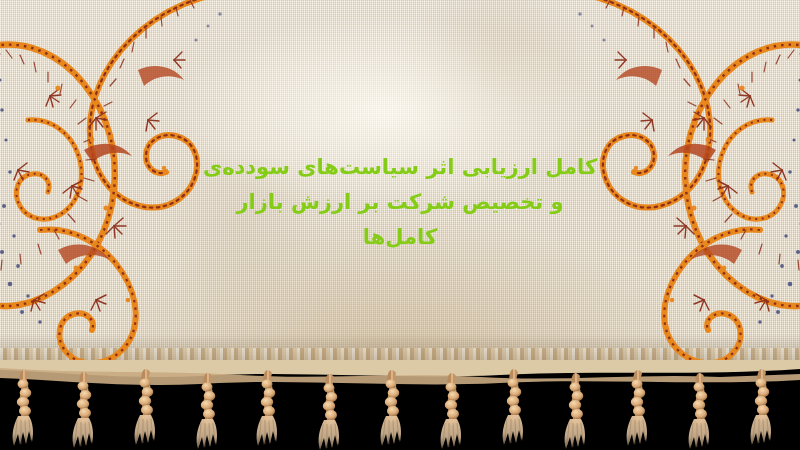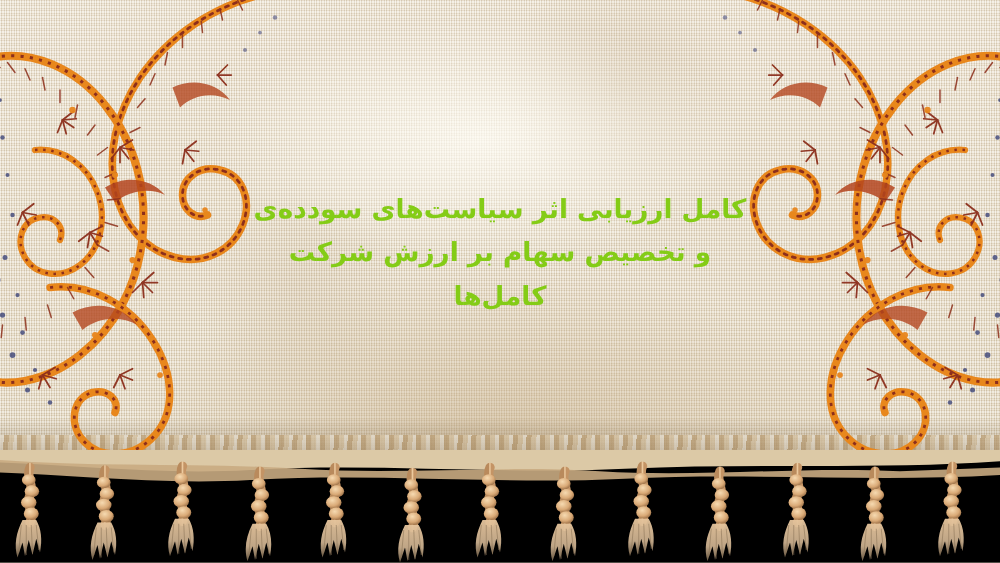--- a/index.html
+++ b/index.html
@@ -385,21 +385,21 @@
             <circle cx="88" cy="268" r="2.4"></circle>
           <circle cx="140" cy="300" r="2.3"></circle>
             <circle cx="176" cy="168" r="2.2"></circle>
         </g>
       </g>
     </svg>
   </div>
 
   <div class="title-block">
     <div class="title-line">کامل ارزیابی اثر سیاست‌های سودده‌ی</div>
-    <div class="title-line">و تخصیص سهام بر ارزش شرکت</div>
+    <div class="title-line">و تخصیص شرکت بر ارزش بازار</div>
     <div class="title-line">کامل‌ها</div>
   </div>
 
   <div class="fringe">
     <svg viewBox="0 0 800 90" preserveAspectRatio="none" aria-hidden="true">
       <defs>
         <linearGradient id="cord" x1="0" y1="0" x2="1" y2="0">
           <stop offset="0%" stop-color="#b98a5c"></stop>
           <stop offset="45%" stop-color="#f0cfa4"></stop>
           <stop offset="100%" stop-color="#c49465"></stop>

